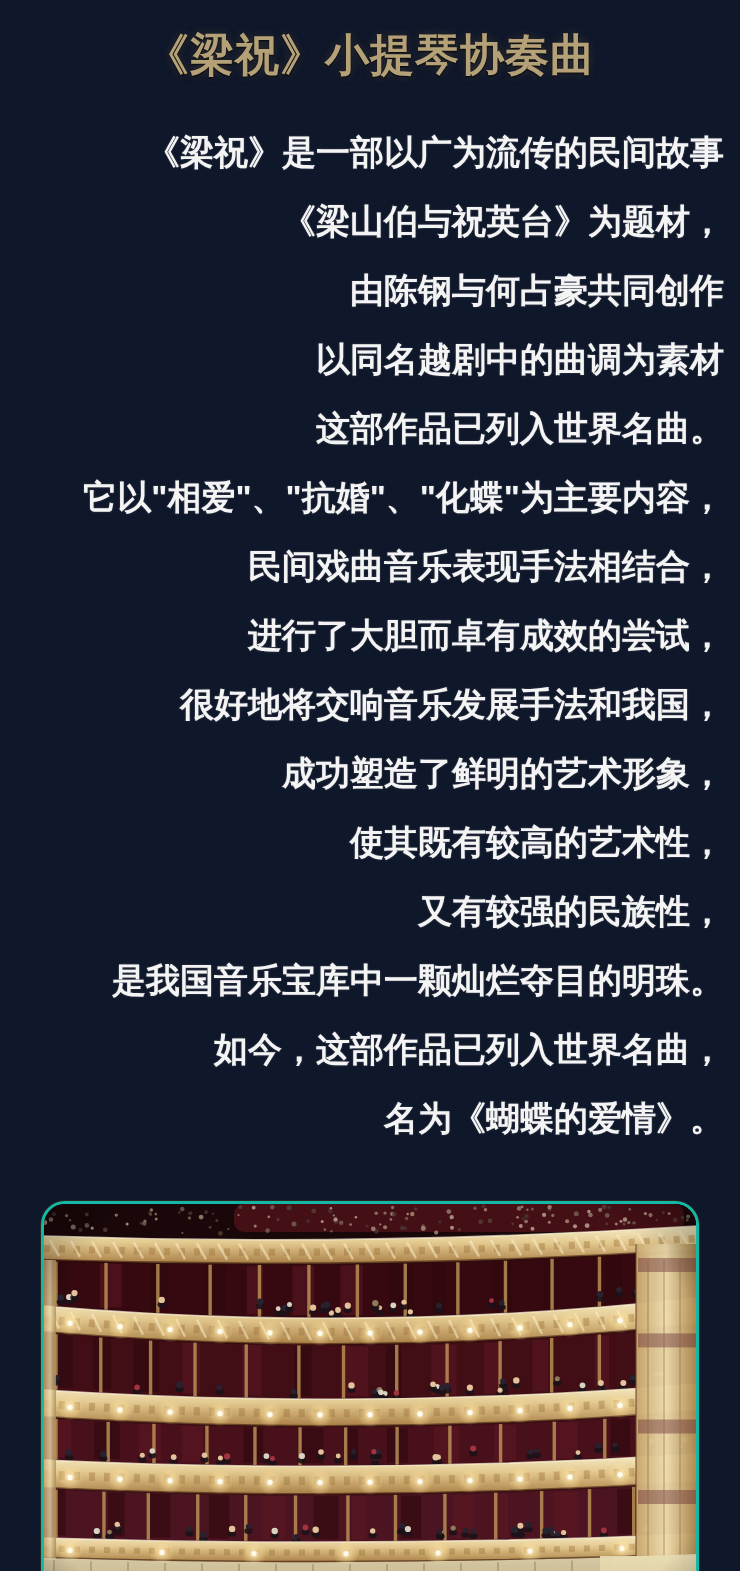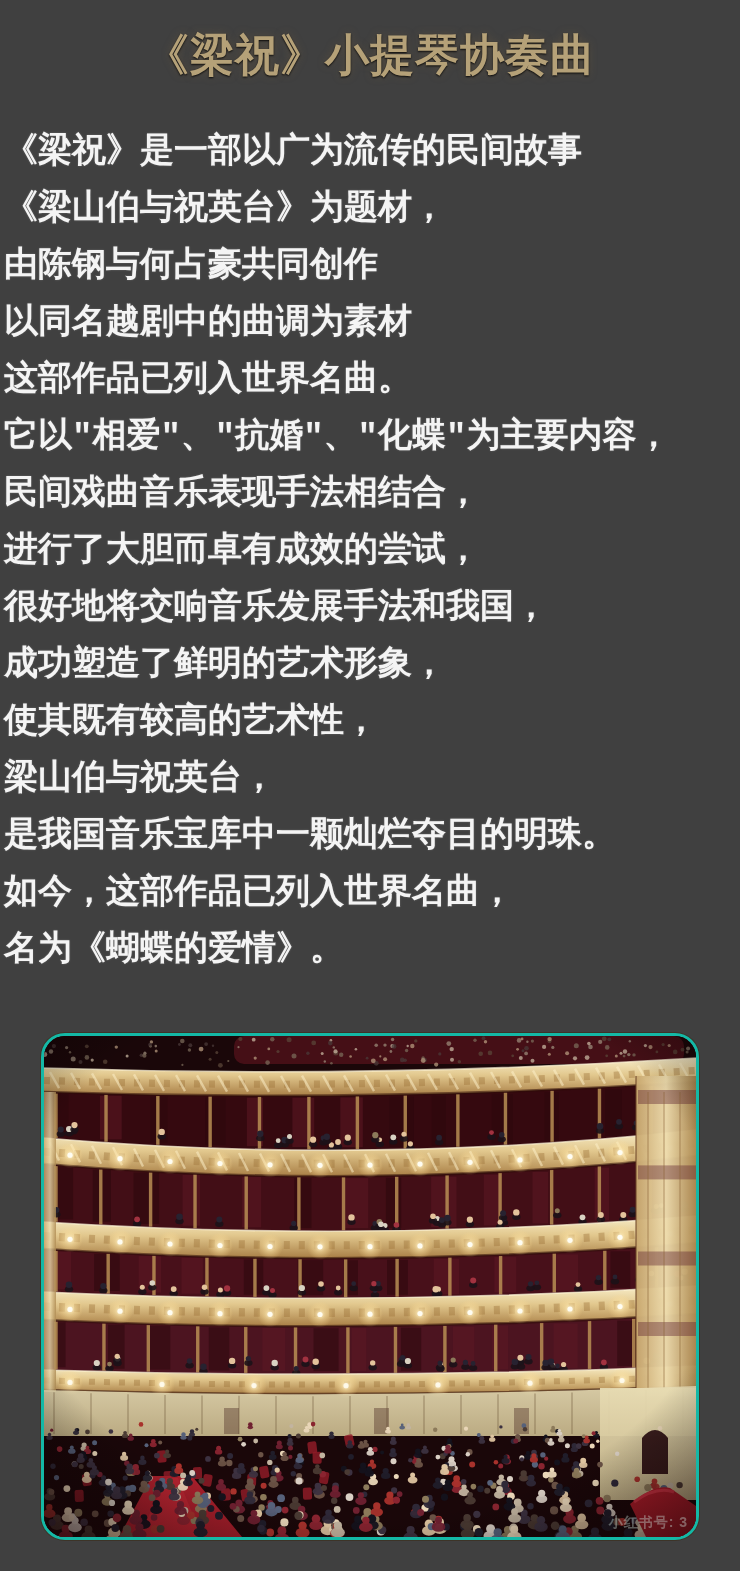--- a/index.html
+++ b/index.html
@@ -1,24 +1,24 @@
 <!DOCTYPE html>
 <html><head>
 <meta charset="utf-8">
 <style>
   html,body{margin:0;padding:0;background:#000;}
   body{width:740px;height:1571px;overflow:hidden;font-family:"Liberation Sans","DejaVu Sans",sans-serif;}
-  .poster{position:relative;width:740px;height:1571px;background:#404040;}
+  .poster{position:relative;width:740px;height:1571px;background:#0f172a;}
   .title{margin:0;padding-top:30px;height:52px;line-height:52px;text-align:center;
          font-family:"Liberation Serif","DejaVu Serif",serif;font-weight:700;font-size:44px;
          color:#b5a178;letter-spacing:1px;
          text-shadow:0 1px 2px rgba(0,0,0,.85),0 0 8px rgba(125,100,60,.35);}
   .article{margin-top:44px;}
-  .article p{margin:4px;height:53px;line-height:53px;text-align:left;font-size:34px;font-weight:600;
-             color:#f4f4f4;font-family:Liberation Mono, monospace;
+  .article p{margin:16px;height:53px;line-height:53px;text-align:right;font-size:34px;font-weight:600;
+             color:#f4f4f4;font-family:Liberation Sans, sans-serif;
              text-shadow:0 0 2px rgba(255,255,255,.25);}
   figure.photo{margin:56px auto 0;width:652px;height:501px;border:3px solid #14b8a6;border-radius:24px;
                overflow:hidden;position:relative;background:#1a0709;box-shadow:0 0 0 1px rgba(60,45,25,.6);}
   .photo svg{display:block;width:652px;height:501px;}
   .watermark{position:absolute;right:8px;bottom:5px;font-size:14px;font-weight:600;
              color:rgba(205,232,224,.38);letter-spacing:1px;}
 </style>
 </head>
 <body>
 
@@ -30,21 +30,21 @@
     <p>《梁山伯与祝英台》为题材，</p>
     <p>由陈钢与何占豪共同创作</p>
     <p>以同名越剧中的曲调为素材</p>
     <p>这部作品已列入世界名曲。</p>
     <p>它以"相爱"、"抗婚"、"化蝶"为主要内容，</p>
     <p>民间戏曲音乐表现手法相结合，</p>
     <p>进行了大胆而卓有成效的尝试，</p>
     <p>很好地将交响音乐发展手法和我国，</p>
     <p>成功塑造了鲜明的艺术形象，</p>
     <p>使其既有较高的艺术性，</p>
-    <p>梁山伯与祝英台，</p>
+    <p>又有较强的民族性，</p>
     <p>是我国音乐宝库中一颗灿烂夺目的明珠。</p>
     <p>如今，这部作品已列入世界名曲，</p>
     <p>名为《蝴蝶的爱情》。</p>
   </section>
 
   <figure class="photo">
     <svg id="opera-svg" viewBox="0 0 652 501">
         <defs>
           <linearGradient id="parG" x1="0" y1="0" x2="0" y2="1">
             <stop offset="0" stop-color="#f8edc9" stop-opacity="1"></stop>

